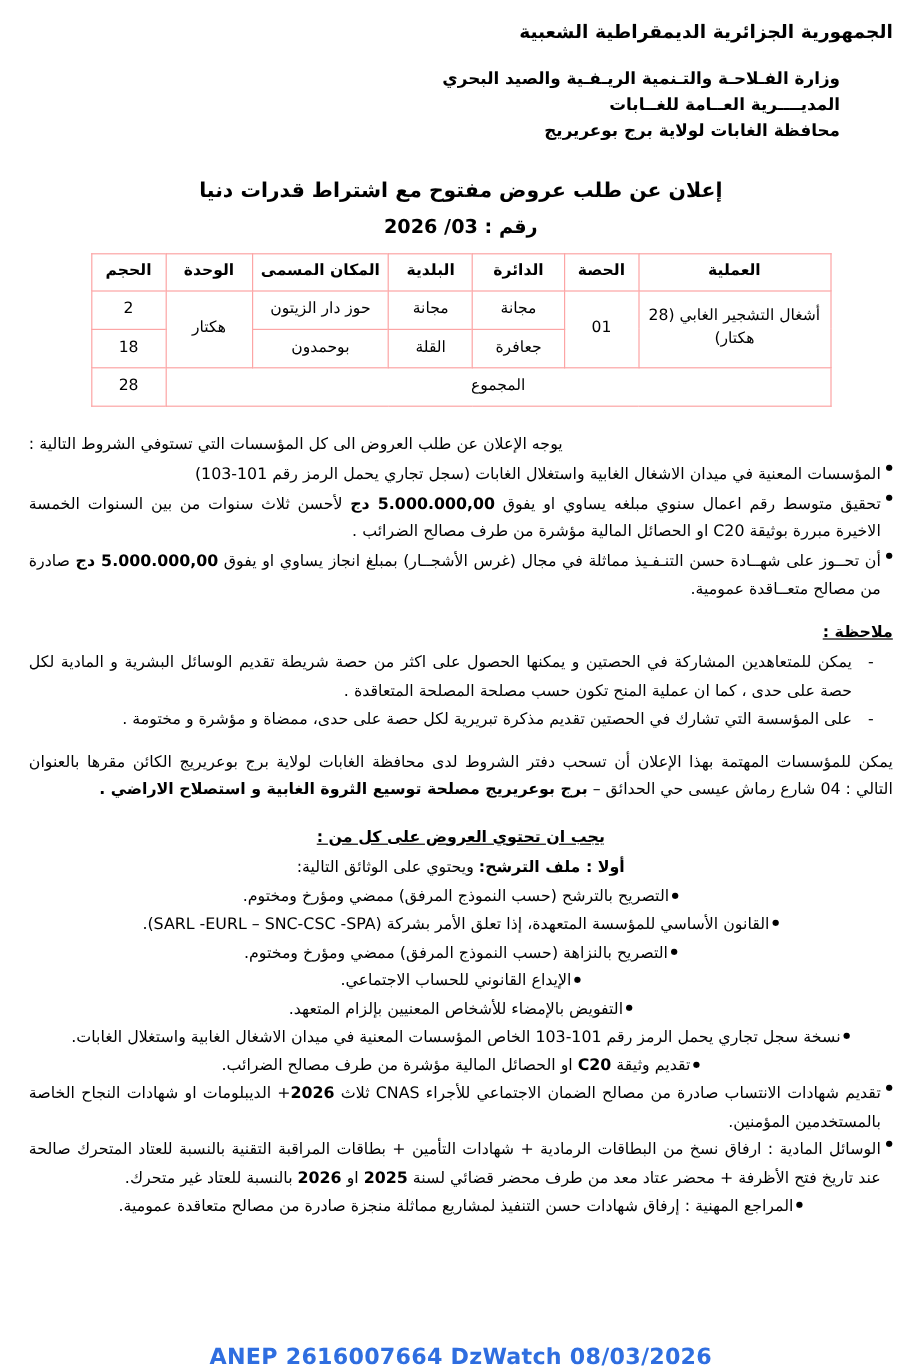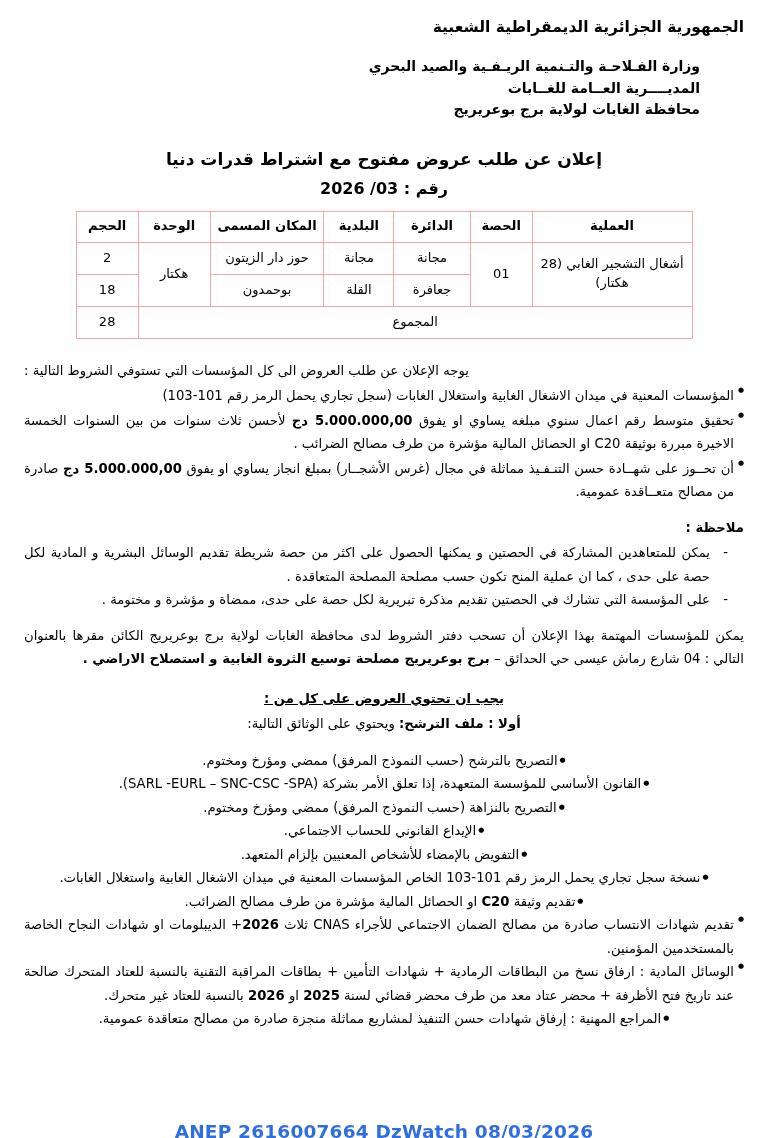--- a/index.html
+++ b/index.html
@@ -130,20 +130,21 @@
   .b { font-weight: 700; }
 
   
   .note-block {
     margin-top: 12px;
     font-size: 13.2px;
     line-height: 1.78;
   }
   .note-title {
     font-weight: 700;
+    text-decoration: underline;
     text-align: right;
     margin-bottom: 2px;
   }
   .dash-line {
     position: relative;
     padding-right: 34px;
     text-align: justify;
     text-align-last: right;
   }
   .dash-line::before {
@@ -169,21 +170,21 @@
     line-height: 1.78;
   }
   .offers-head {
     font-weight: 700;
     text-decoration: underline;
     text-align: center;
     margin-bottom: 2px;
   }
   .first-label {
     text-align: center;
-    margin-bottom: 13px;
+    margin-bottom: 0;
   }
   .doc-item {
     text-align: center;
     position: relative;
     margin-bottom: 0px;
   }
   .doc-item.just {
     text-align: justify;
     text-align-last: right;
     padding-right: 10px;

